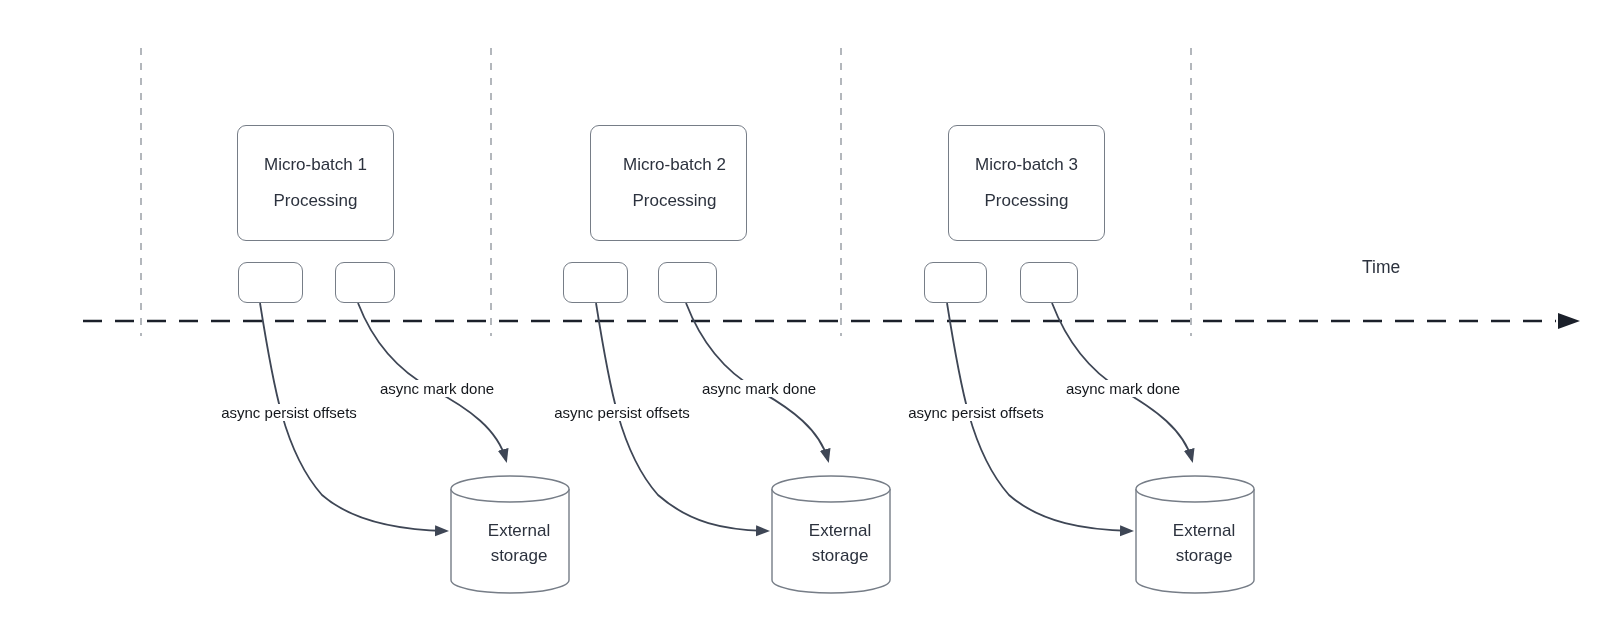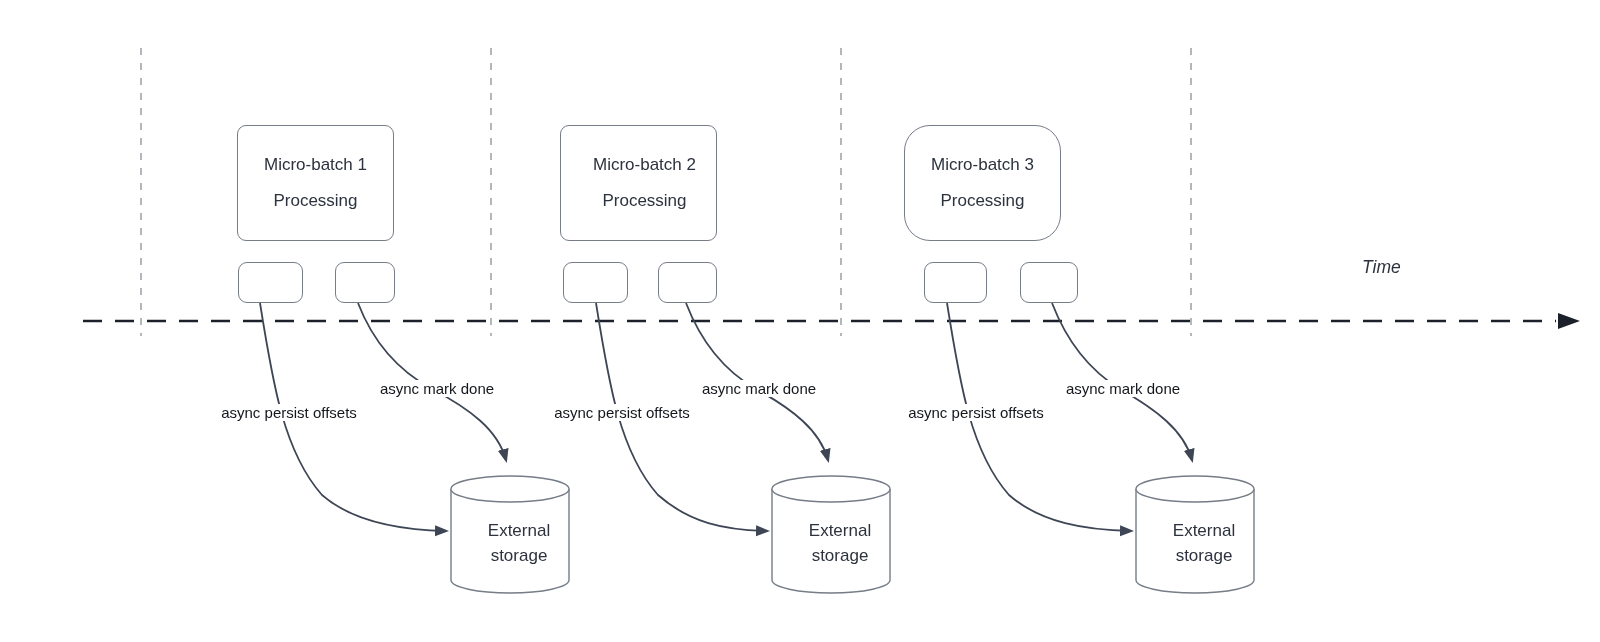--- a/index.html
+++ b/index.html
@@ -34,22 +34,22 @@
     flex-direction: column;
     align-items: center;
     justify-content: center;
     text-align: center;
     font-size: 17px;
     line-height: 24px;
     color: #2c323e;
     gap: 12px;
   }
   .bigbox.g1 { left: 237px; }
-  .bigbox.g2 { left: 560px; padding-left: 12px; }
-  .bigbox.g3 { left: 904px; border-radius: 26px; }
+  .bigbox.g2 { left: 590px; padding-left: 12px; }
+  .bigbox.g3 { left: 948px; }
   
   .smallbox {
     position: absolute;
     top: 262px;
     height: 41px;
     box-sizing: border-box;
     border: 1.4px solid #767d87;
     border-radius: 9px;
     background: #ffffff;
   }
@@ -91,21 +91,20 @@
   .lbl-done.g1 { left: 437px; }
   .lbl-done.g2 { left: 759px; }
   .lbl-done.g3 { left: 1123px; }
   
   .time-label {
     position: absolute;
     left: 1362px;
     top: 257px;
     font-size: 17.5px;
     color: #2c323e;
-    font-style: italic;
   }
 </style>
 </head>
 <body>
 
 <div class="canvas">
 
   <svg class="layer" width="1600" height="642" viewBox="0 0 1600 642">
     <defs>
       <marker id="arrow" markerUnits="userSpaceOnUse" markerWidth="16" markerHeight="12" refX="11" refY="5.5" orient="auto">

